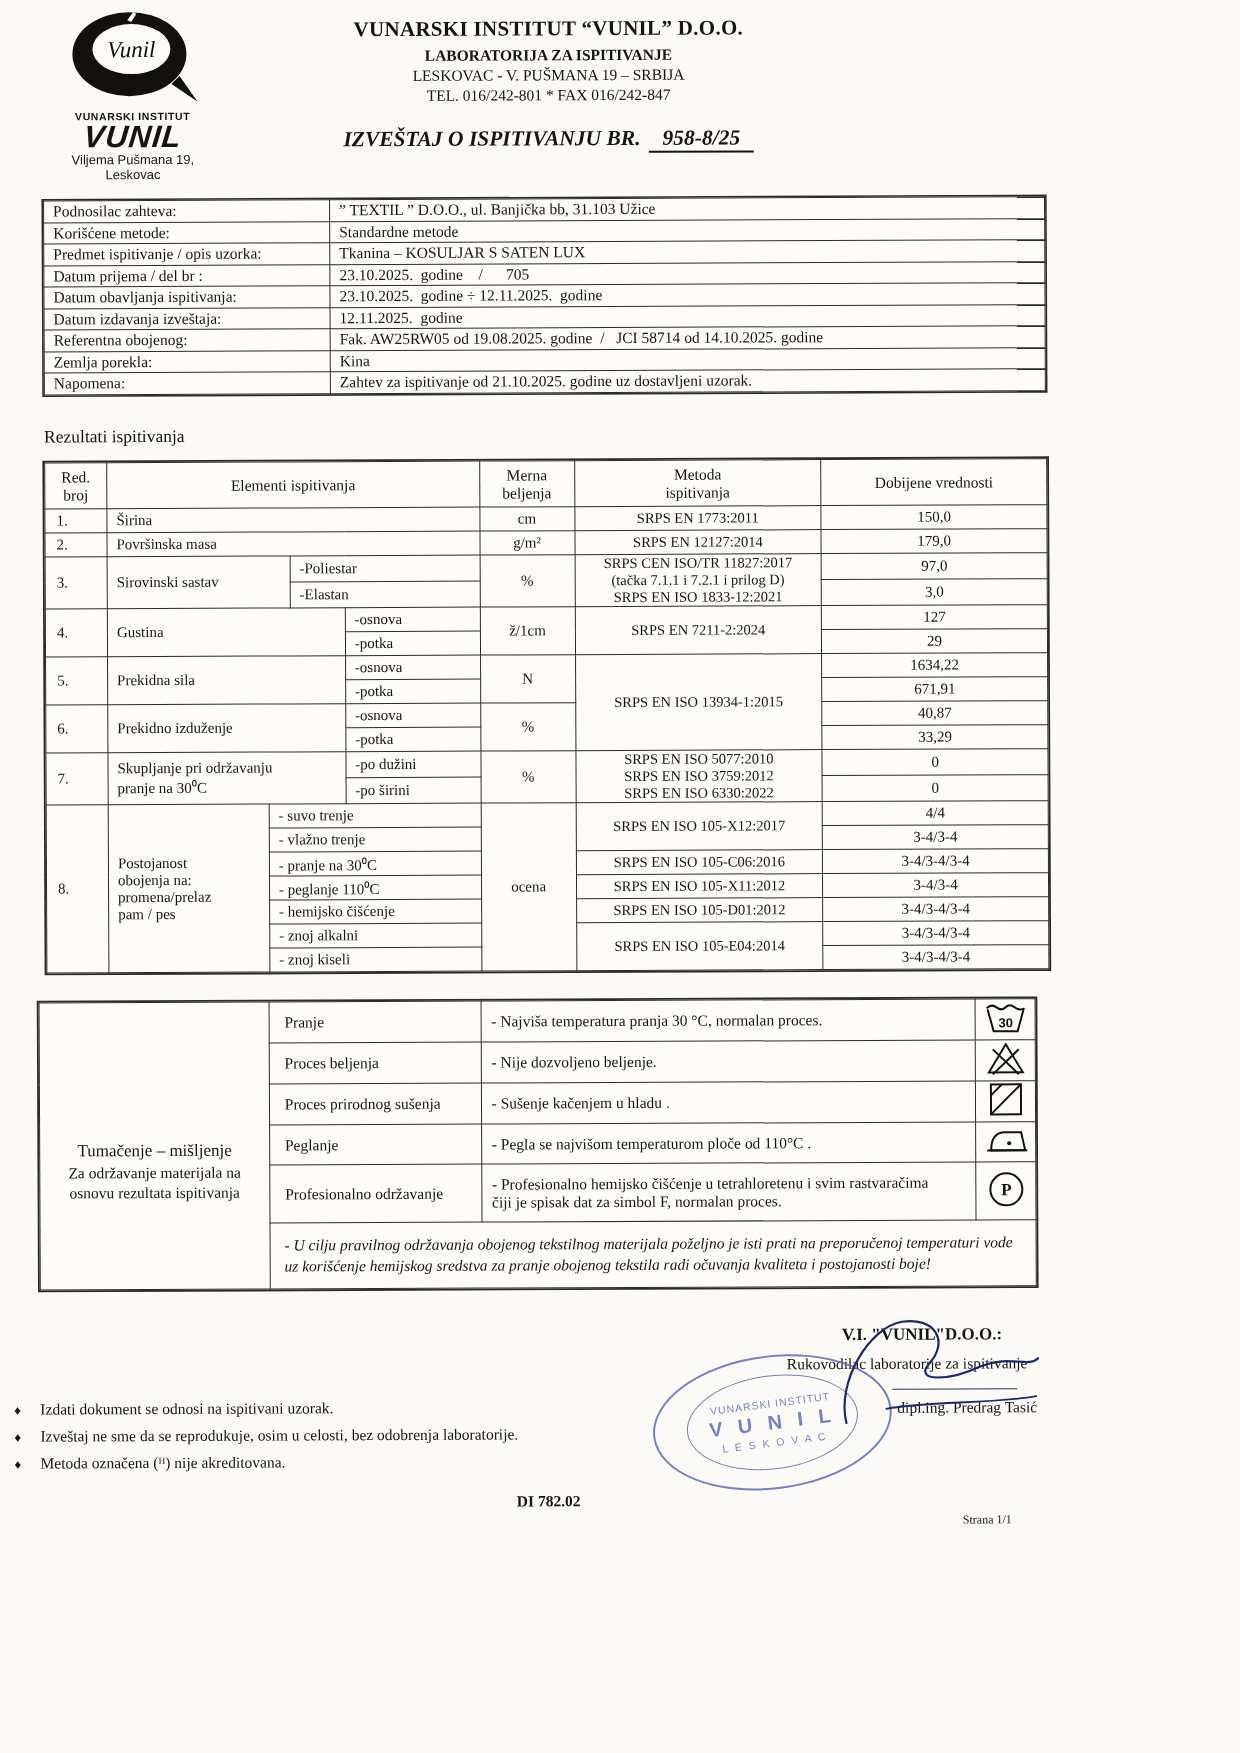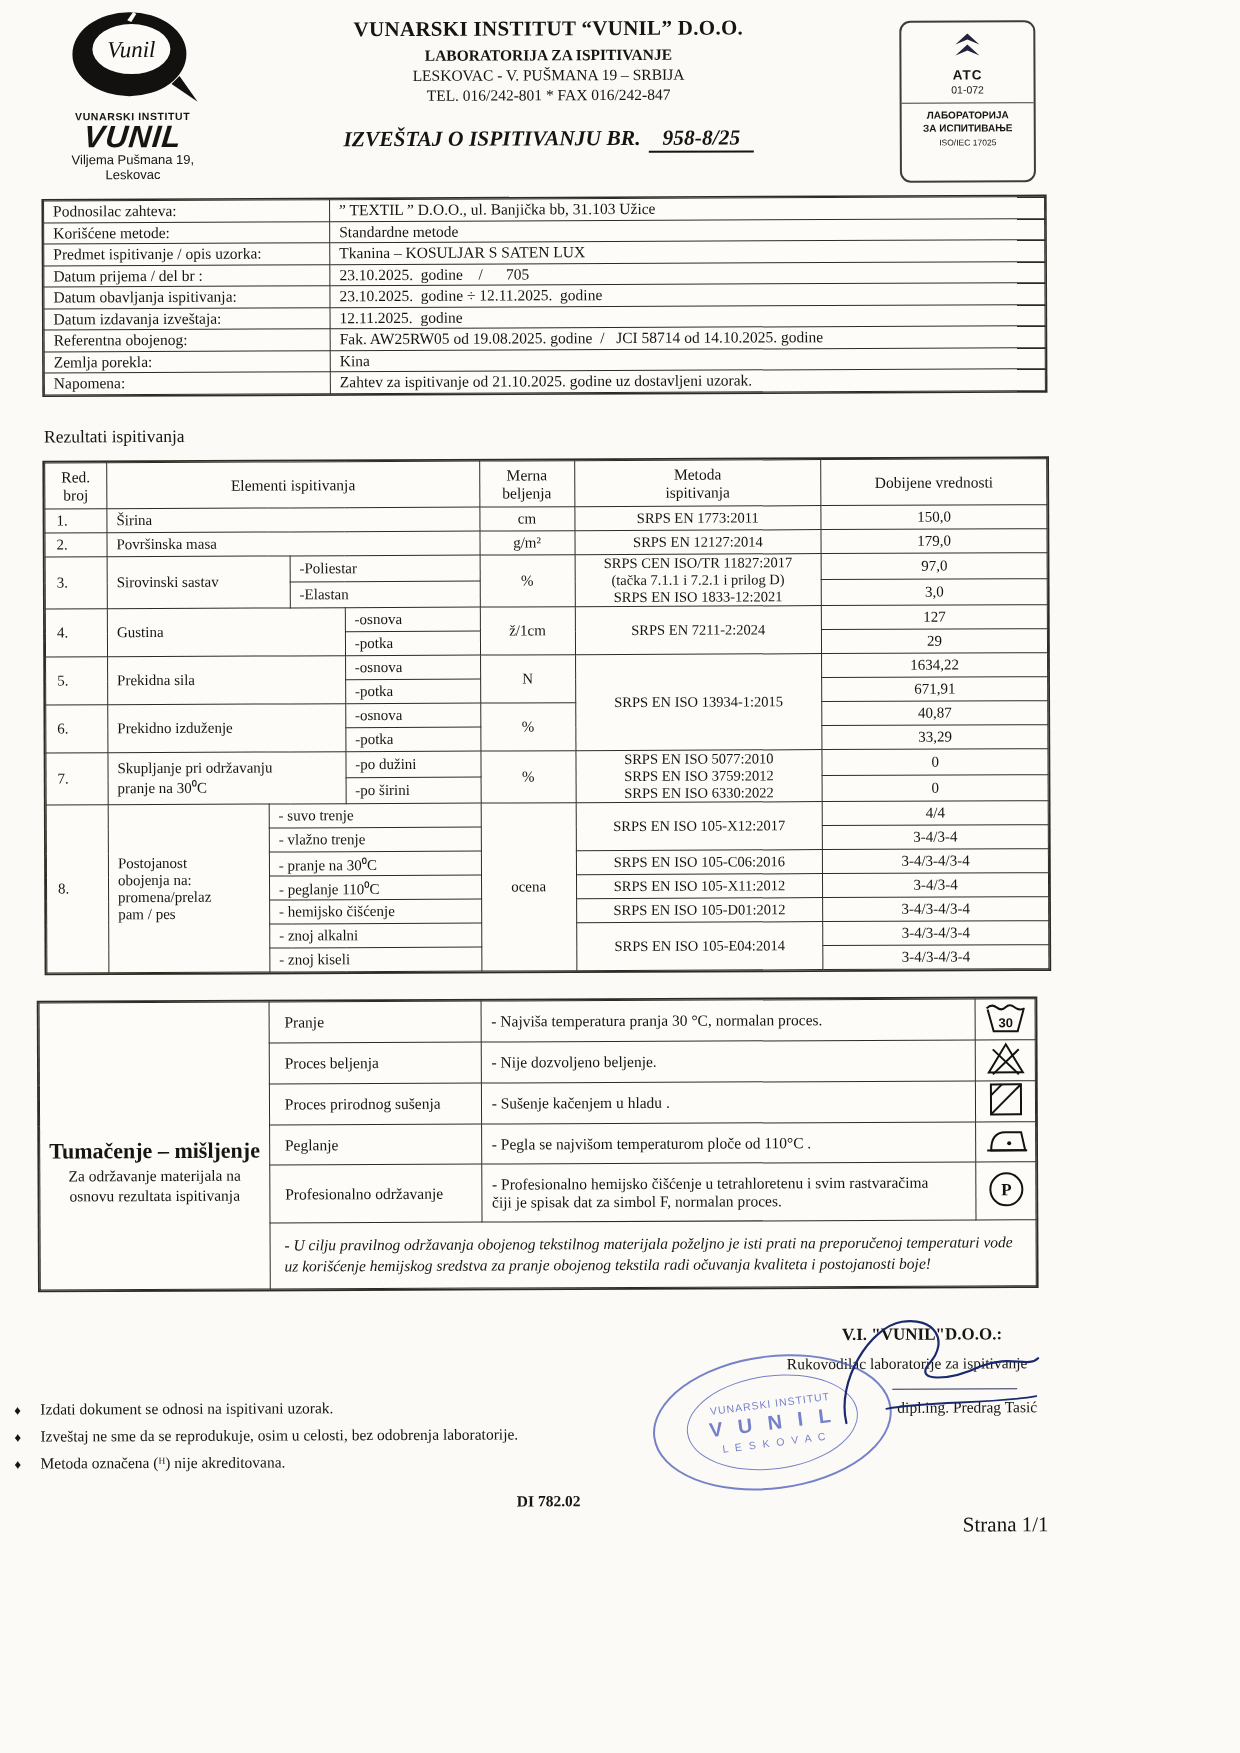--- a/index.html
+++ b/index.html
@@ -57,21 +57,21 @@
   .results th { height:46px; font-size:15.5px; }
   .results td.num { text-align:left; padding-left:11px; }
   .results td.el  { text-align:left; padding-left:9px;  }
   .results td.meth { font-size:14.5px; }
 
   
   .care { position:absolute; left:38px; top:1000px; width:997px; font-size:15.5px;
           box-shadow:0 0 0 1.8px #2e2b24; background:#fdfcf9; }
   .care td { border:1.6px solid #2e2b24; vertical-align:middle; }
   .care-left { width:230px; vertical-align:top; padding-top:52px; text-align:center; }
-  .care-title { font-weight:bold; font-size:22px; }
+  .care-title { font-weight:normal; font-size:17px; }
   .care-sub { font-size:15.5px; margin-top:2px; line-height:1.3; }
   .care-lbl { width:212px; padding-left:15px; height:40px; }
   .care-txt { width:495px; padding-left:10px; }
   .care-ico { width:60px; text-align:center; }
   .row-tall td { height:58px; }
   .care-note { font-style:italic; padding:8px 14px; line-height:1.35; height:66px; }
 
   
   .sig-company { position:absolute; left:770px; top:1326px; width:300px; text-align:center;
                  font-weight:bold; font-size:17px; }
@@ -93,21 +93,21 @@
   .stamp-t3 { font-size:10.5px; letter-spacing:2px; }
 
   .signature { position:absolute; left:826px; top:1312px; }
 
   .bullets { position:absolute; left:12px; top:1398px; font-size:15.5px; }
   .bullet-row { display:flex; align-items:baseline; margin-bottom:9px; }
   .bullet-dia { font-size:13px; width:26px; }
 
   .doc-code { position:absolute; left:46px; top:1492px; width:1000px; text-align:center;
               font-weight:bold; font-size:15.5px; }
-  .page-num { position:absolute; left:960px; top:1514px; font-size:21px; }
+  .page-num { position:absolute; left:960px; top:1514px; font-size:12px; }
 </style>
 </head>
 <body>
 
 <div class="page">
 
   <div class="logo-block">
     <svg width="150" height="96" viewBox="0 0 150 96">
       <ellipse cx="72" cy="46" rx="57" ry="42" fill="#121110"></ellipse>
       <path d="M114 76 L140 94 L122 68 Z" fill="#121110"></path>
@@ -123,33 +123,20 @@
   <div class="head-center">
     <div class="company-name">VUNARSKI INSTITUT “VUNIL” D.O.O.</div>
     <div class="lab-name">LABORATORIJA ZA ISPITIVANJE</div>
     <div class="addr-line">LESKOVAC - V. PUŠMANA 19 – SRBIJA</div>
     <div class="tel-line">TEL. 016/242-801 * FAX  016/242-847</div>
     <div class="report-title">
       <span>IZVEŠTAJ O ISPITIVANJU BR.</span><span class="report-number">958-8/25</span>
     </div>
   </div>
 
-  <div class="badge">
-    <svg width="36" height="30" viewBox="0 0 36 30">
-      <path d="M6 13 L18 2 L30 13 L18 8 Z" fill="#23233d"></path>
-      <path d="M6 24 L18 13 L30 24 L18 19 Z" fill="#23233d"></path>
-    </svg>
-    <div class="badge-name">ATC</div>
-    <div class="badge-code">01-072</div>
-    <div class="badge-lower">
-      <div class="badge-l1">ЛАБОРАТОРИЈА</div>
-      <div class="badge-l2">ЗА ИСПИТИВАЊЕ</div>
-      <div class="badge-l3">ISO/IEC 17025</div>
-    </div>
-  </div>
 
   <table class="info">
     <tbody>
       <tr>
         <td class="lbl">Podnosilac zahteva:</td>
         <td class="prews">” TEXTIL ” D.O.O., ul. Banjička bb, 31.103 Užice</td>
       </tr>
       <tr>
         <td class="lbl">Korišćene metode:</td>
         <td class="prews">Standardne metode</td>

